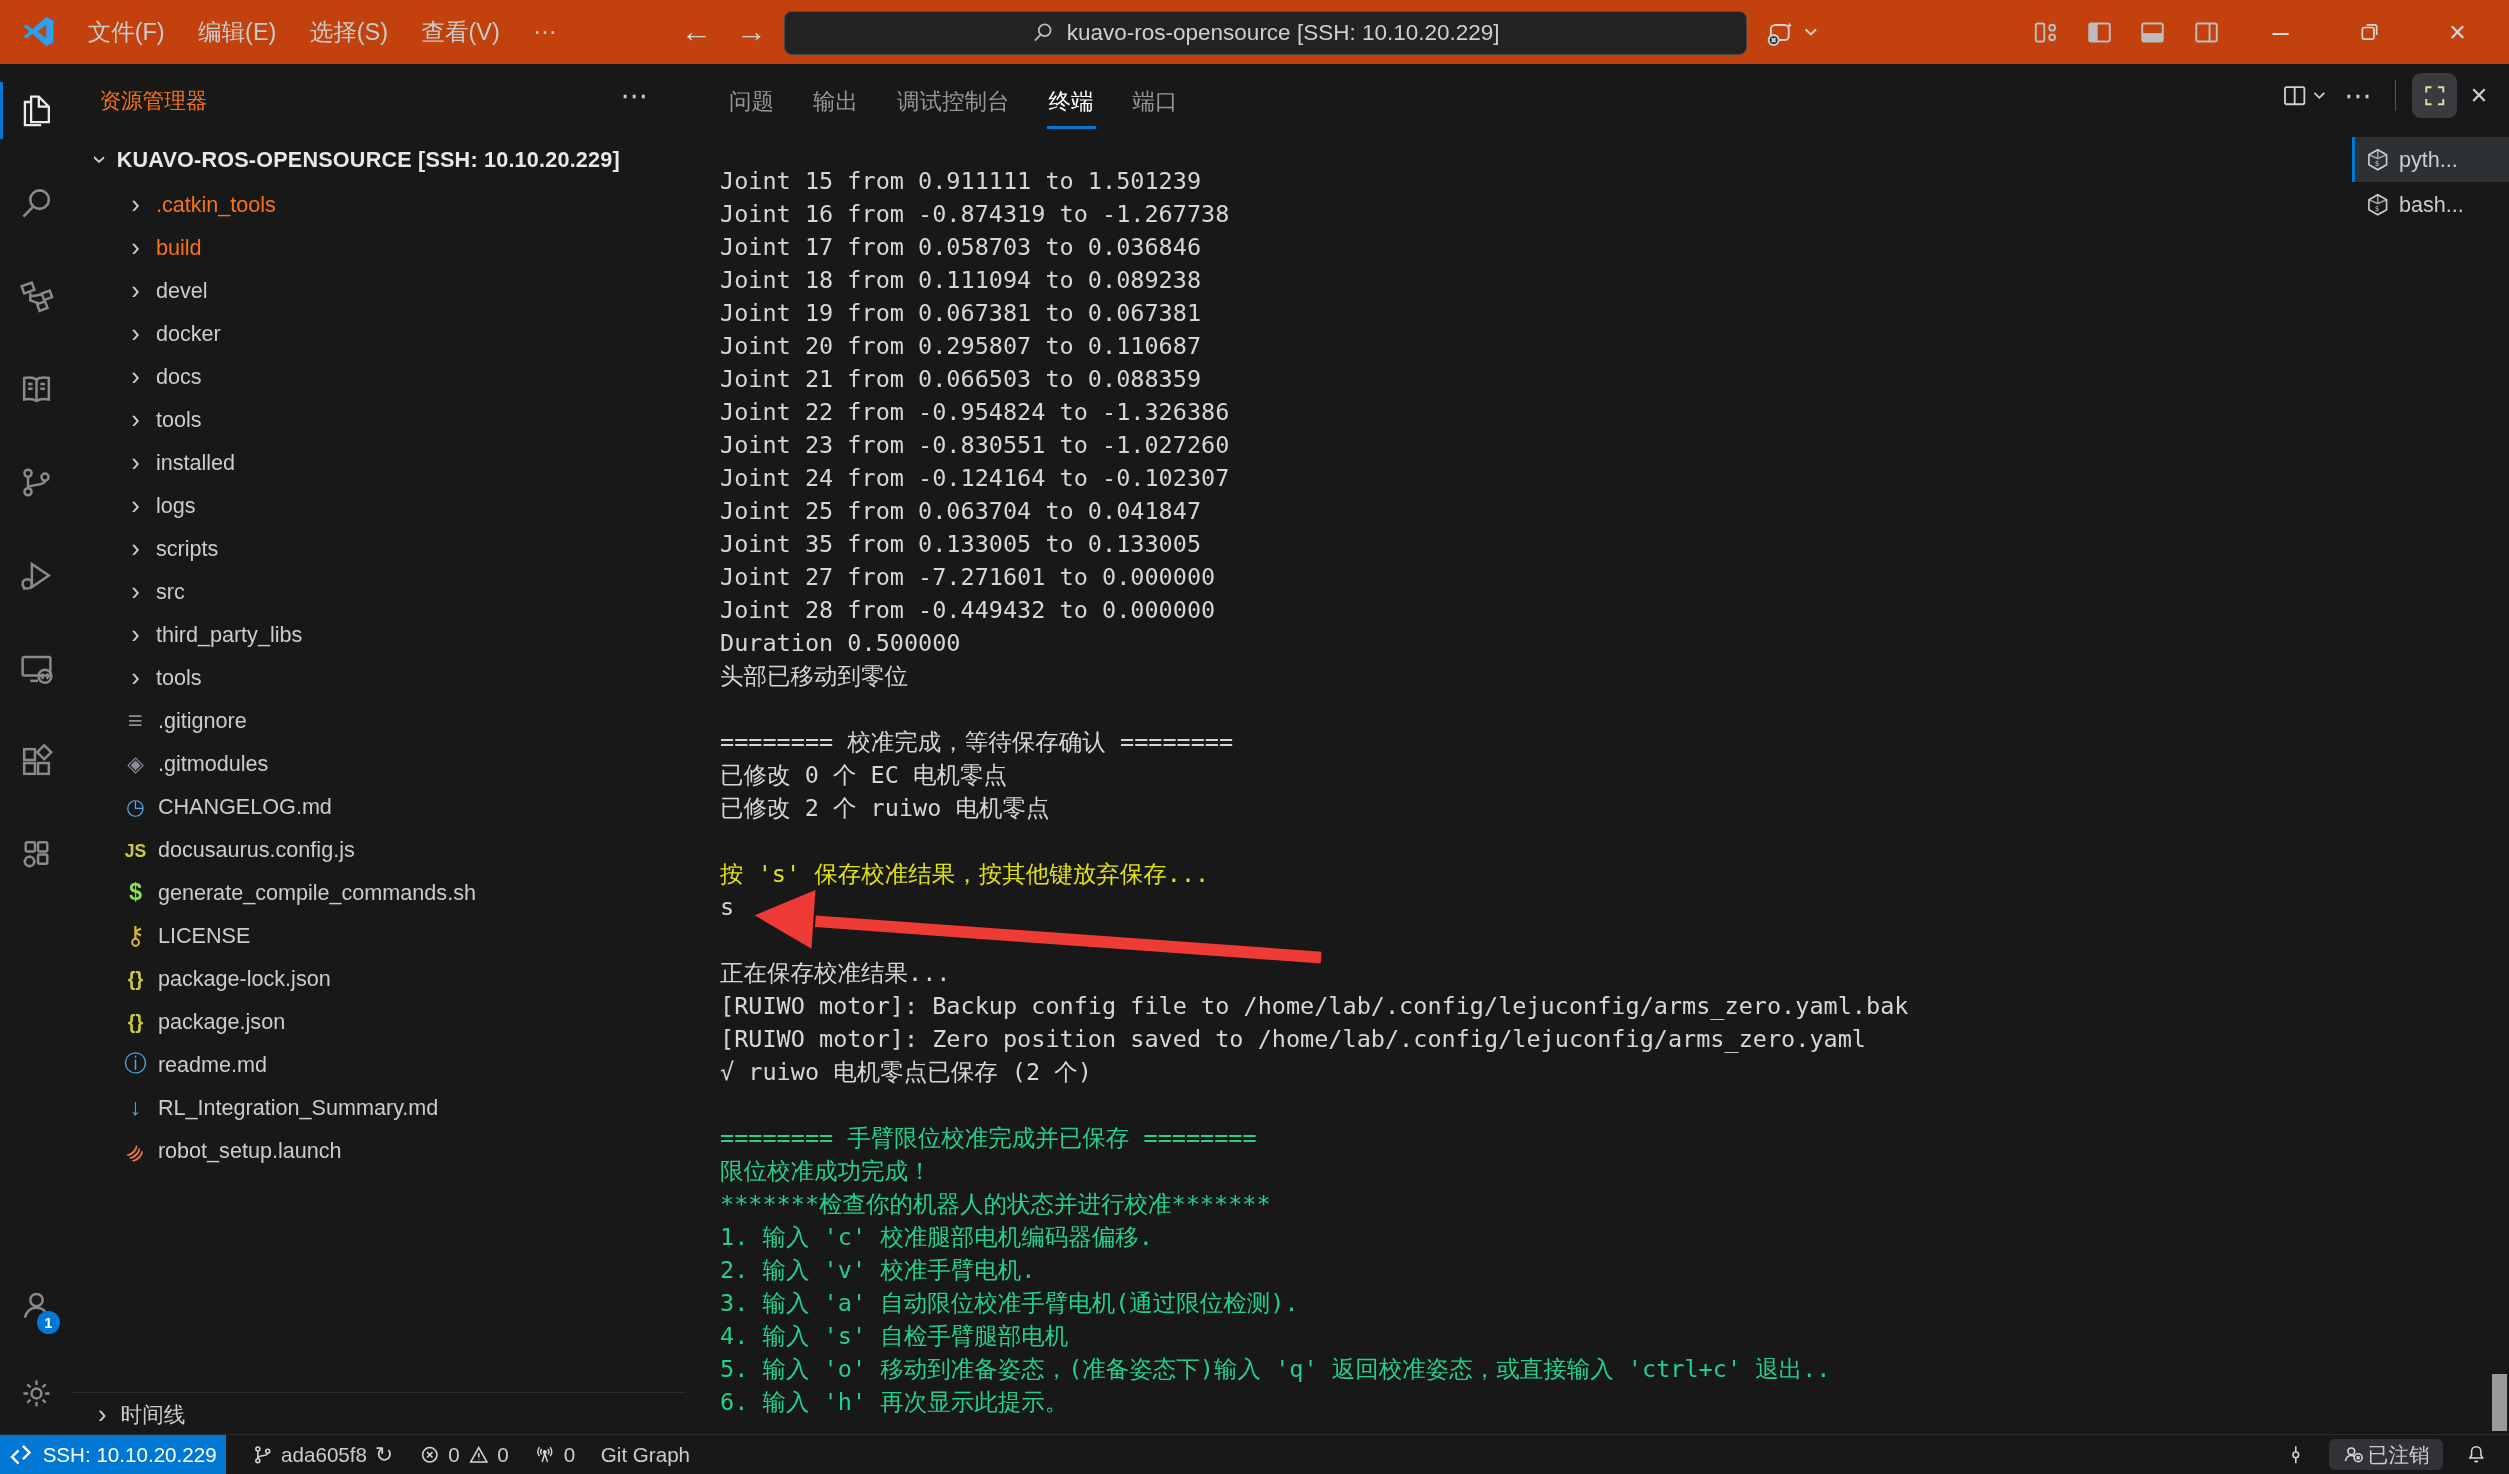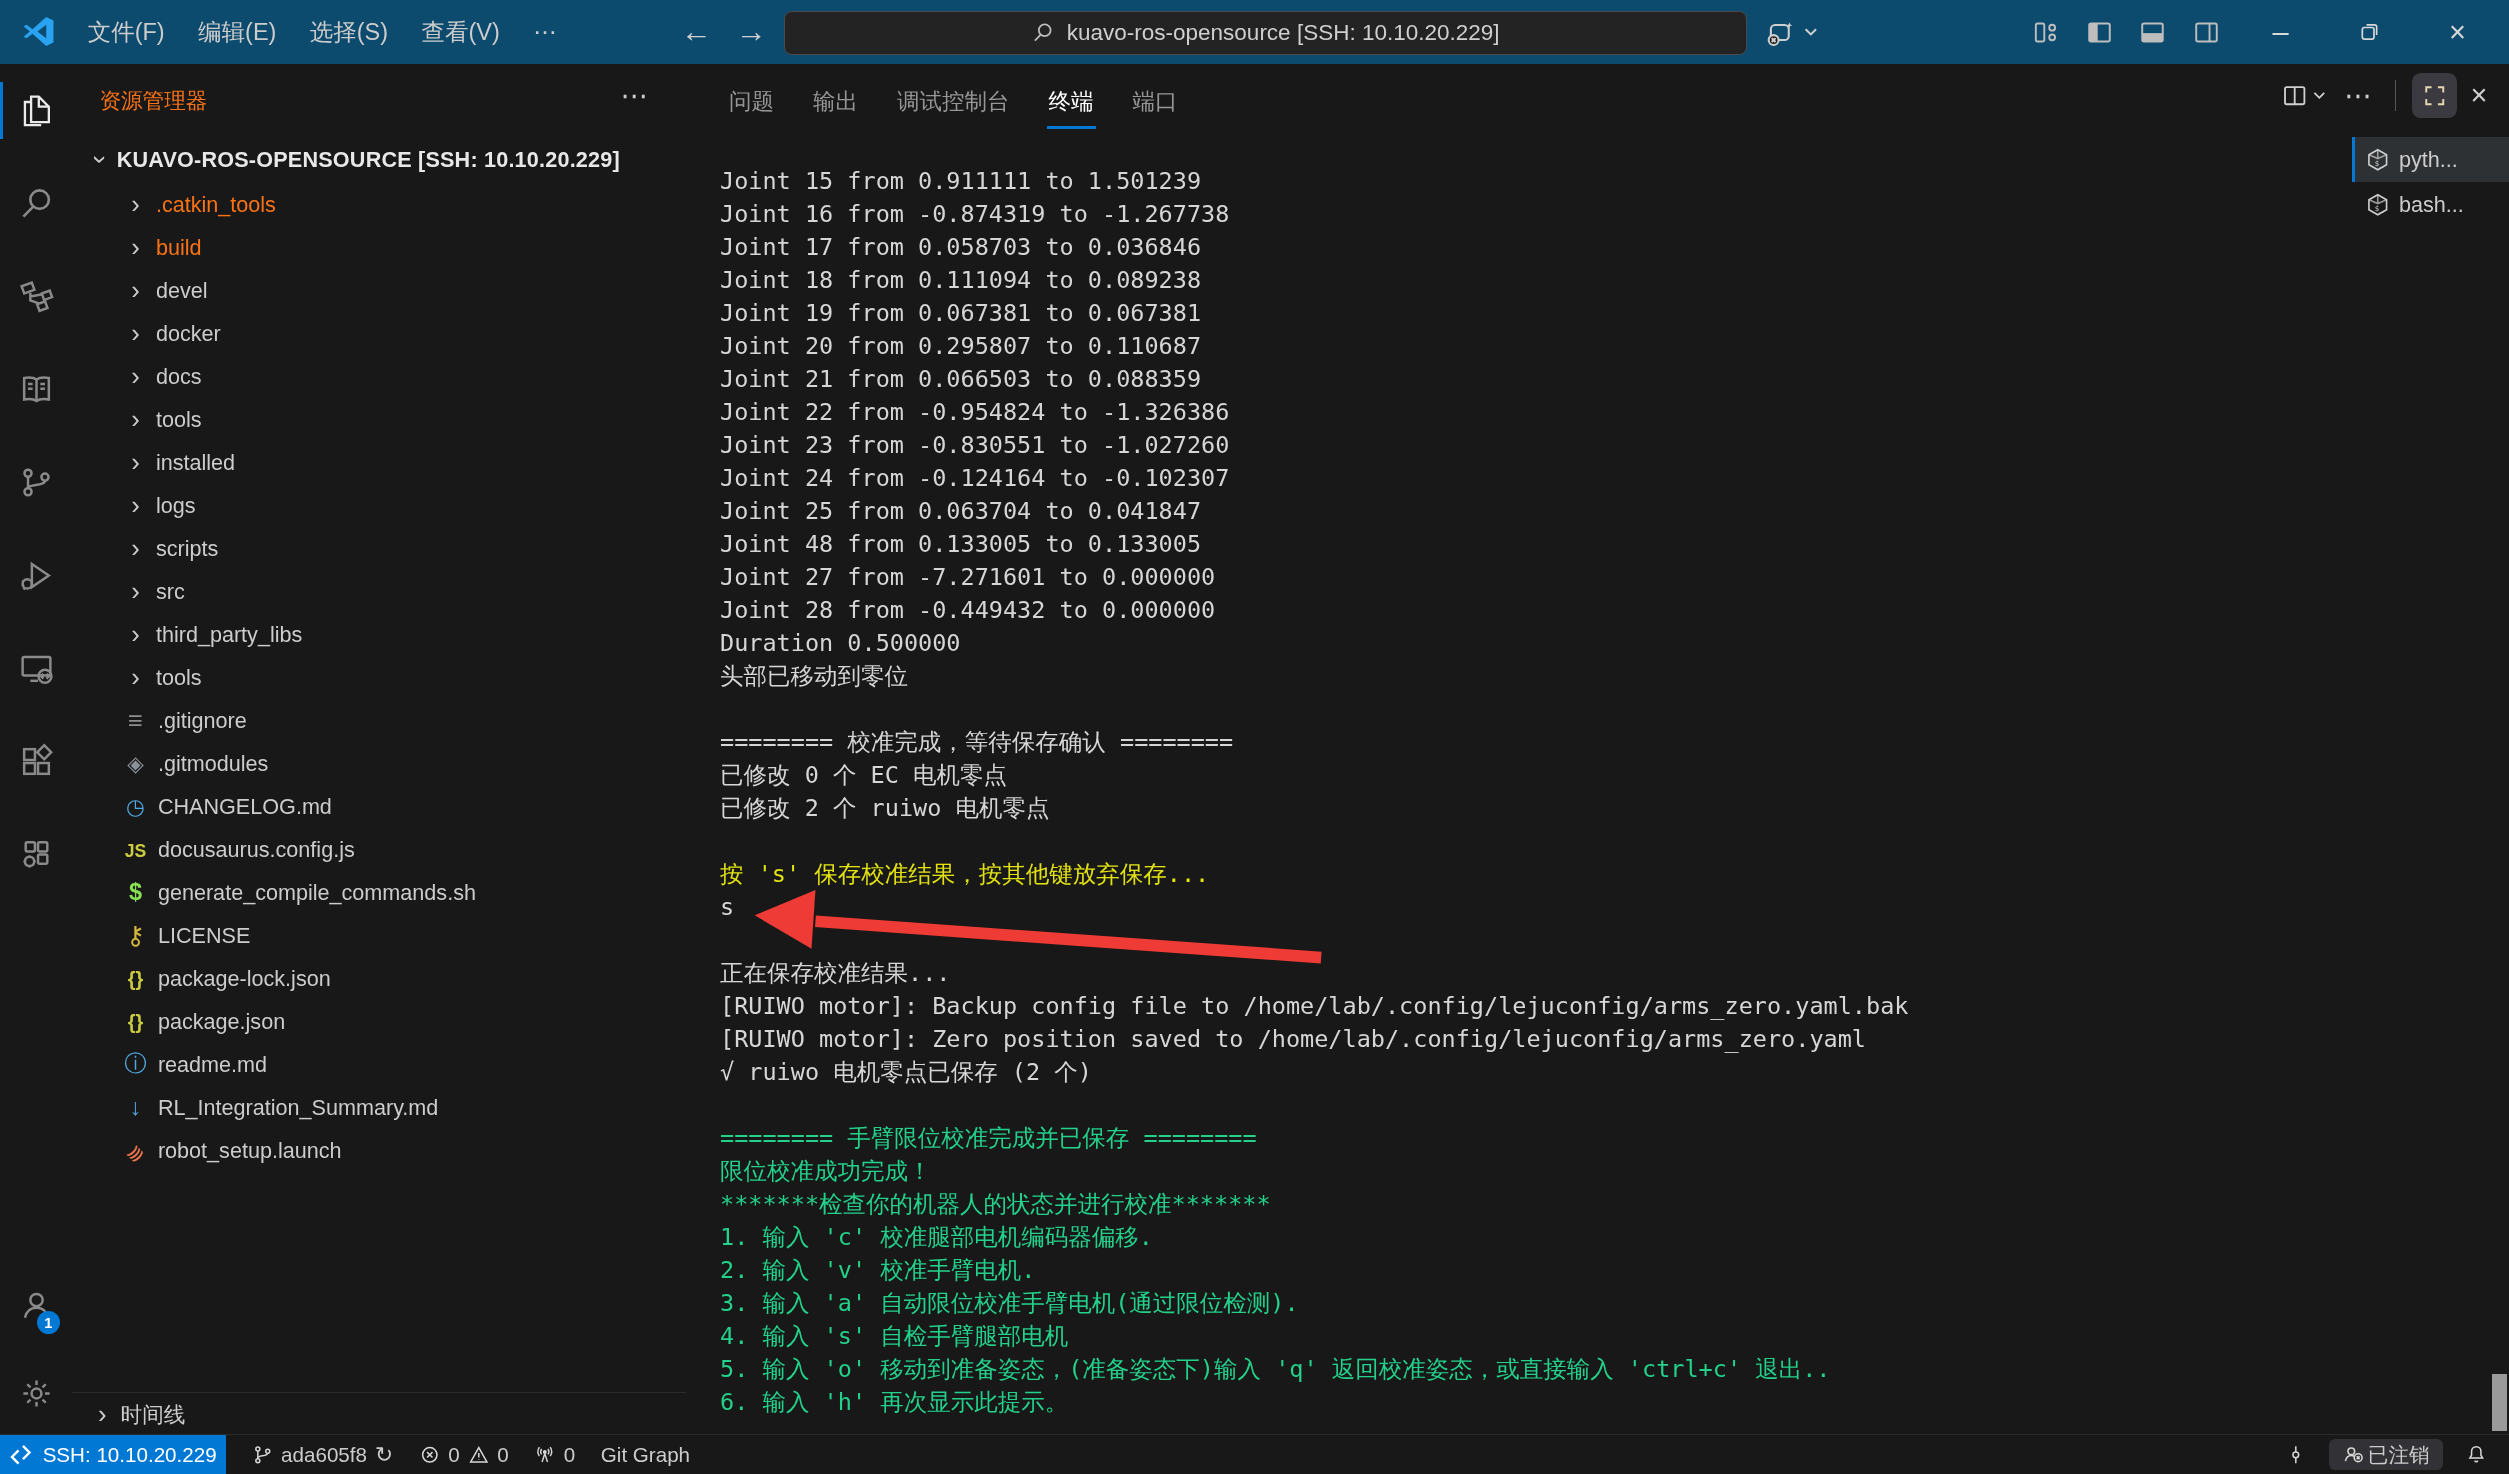--- a/index.html
+++ b/index.html
@@ -1,20 +1,20 @@
 <!DOCTYPE html>
 <html><head>
 <meta charset="utf-8">
 <style>
   html,body{margin:0;padding:0;background:#101010}
   .app{position:relative;width:2509px;height:1474px;background:#181818;overflow:hidden;
        font-family:"Liberation Sans","DejaVu Sans",sans-serif;color:#cccccc;-webkit-font-smoothing:antialiased}
   svg{display:block}
   
-  .titlebar{position:absolute;left:0;top:0;width:2509px;height:64px;background:#0c4a6e;border-bottom:1px solid #2a2a2a}
+  .titlebar{position:absolute;left:0;top:0;width:2509px;height:64px;background:#c2410c;border-bottom:1px solid #2a2a2a}
   .logo{position:absolute;left:21.6px;top:14.7px}
   .menus{position:absolute;left:71px;top:0;height:64px;display:flex;align-items:center}
   .menu-item{padding:0 16.7px;font-size:23.5px;color:#cccccc;cursor:default}
   .nav-arrow{position:absolute;top:0;height:64px;width:45px;display:flex;align-items:center;justify-content:center;
              font-size:31px;color:#cfcfcf}
   .cmd{position:absolute;left:784px;top:10.8px;width:961px;height:42px;background:#232323;border:1px solid #4a4a4a;
        border-radius:7.8px;display:flex;align-items:center;justify-content:center;gap:11.8px}
   .cmd-text{font-size:22.5px;color:#cfcfcf}
   .copilot{position:absolute;left:1764px;top:13.7px;height:37px;display:flex;align-items:center;gap:5.9px}
   .layout-icons{position:absolute;left:2031px;top:17.6px;display:flex;gap:24.5px}
@@ -391,21 +391,21 @@
         <div class="line">Joint 16 from -0.874319 to -1.267738</div>
         <div class="line">Joint 17 from 0.058703 to 0.036846</div>
         <div class="line">Joint 18 from 0.111094 to 0.089238</div>
         <div class="line">Joint 19 from 0.067381 to 0.067381</div>
         <div class="line">Joint 20 from 0.295807 to 0.110687</div>
         <div class="line">Joint 21 from 0.066503 to 0.088359</div>
         <div class="line">Joint 22 from -0.954824 to -1.326386</div>
         <div class="line">Joint 23 from -0.830551 to -1.027260</div>
         <div class="line">Joint 24 from -0.124164 to -0.102307</div>
         <div class="line">Joint 25 from 0.063704 to 0.041847</div>
-        <div class="line">Joint 48 from 0.133005 to 0.133005</div>
+        <div class="line">Joint 35 from 0.133005 to 0.133005</div>
         <div class="line">Joint 27 from -7.271601 to 0.000000</div>
         <div class="line">Joint 28 from -0.449432 to 0.000000</div>
         <div class="line">Duration 0.500000</div>
         <div class="line">头部已移动到零位</div>
         <div class="line"></div>
         <div class="line">======== 校准完成，等待保存确认 ========</div>
         <div class="line">已修改 0 个 EC 电机零点</div>
         <div class="line">已修改 2 个 ruiwo 电机零点</div>
         <div class="line"></div>
         <div class="line t-yellow">按 's' 保存校准结果，按其他键放弃保存...</div>

